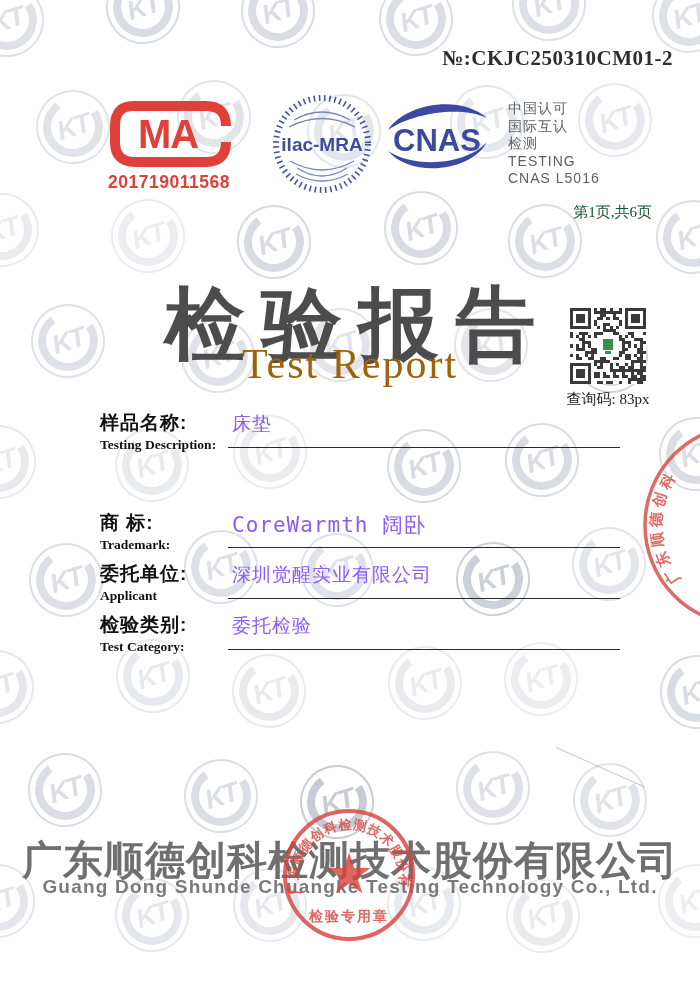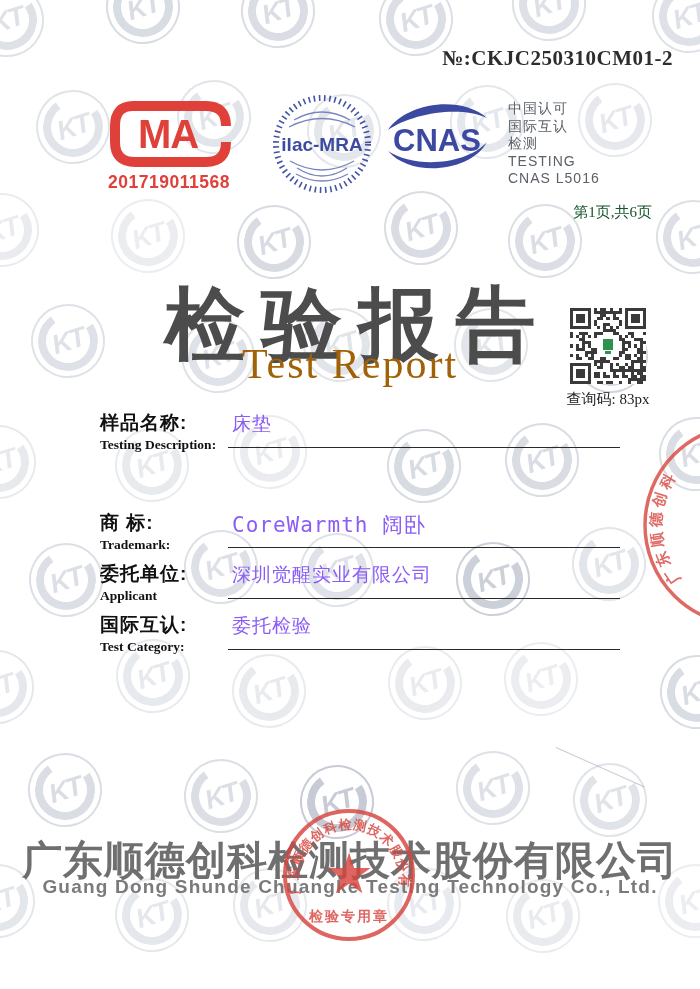--- a/index.html
+++ b/index.html
@@ -525,21 +525,21 @@
     <div class="fld-value mono">CoreWarmth 阔卧</div>
     <div class="fld-rule"></div>
   </div>
   <div class="field-row" style="top:561px">
     <div class="lbl-cn">委托单位:</div>
     <div class="lbl-en">Applicant</div>
     <div class="fld-value">深圳觉醒实业有限公司</div>
     <div class="fld-rule"></div>
   </div>
   <div class="field-row" style="top:612px">
-    <div class="lbl-cn">国际互认:</div>
+    <div class="lbl-cn">检验类别:</div>
     <div class="lbl-en">Test Category:</div>
     <div class="fld-value">委托检验</div>
     <div class="fld-rule"></div>
   </div>
 
   <div class="pencil-line"></div>
 
   <svg class="stamp-side" width="62" height="215" viewBox="0 0 62 215">
     <defs>
       <path id="sideArc" d="M107,16 a84,84 0 1,1 -0.02,0" fill="none"></path>

